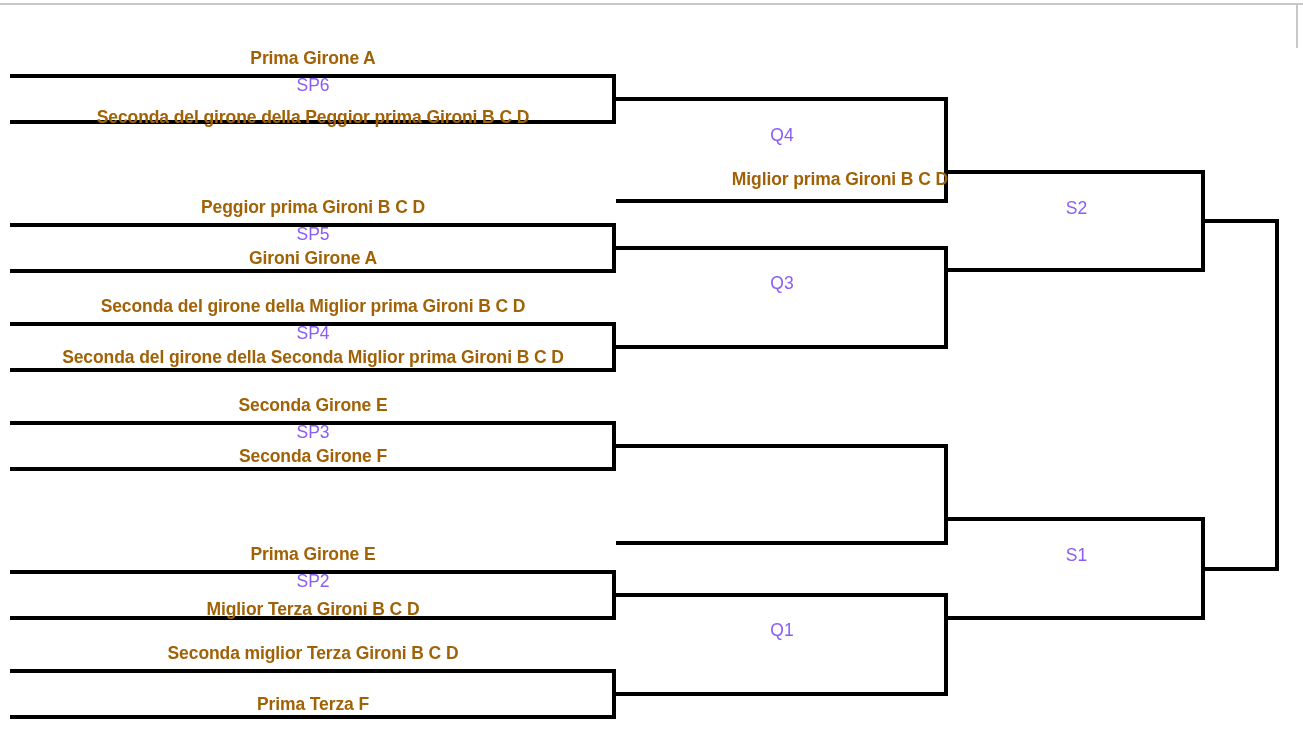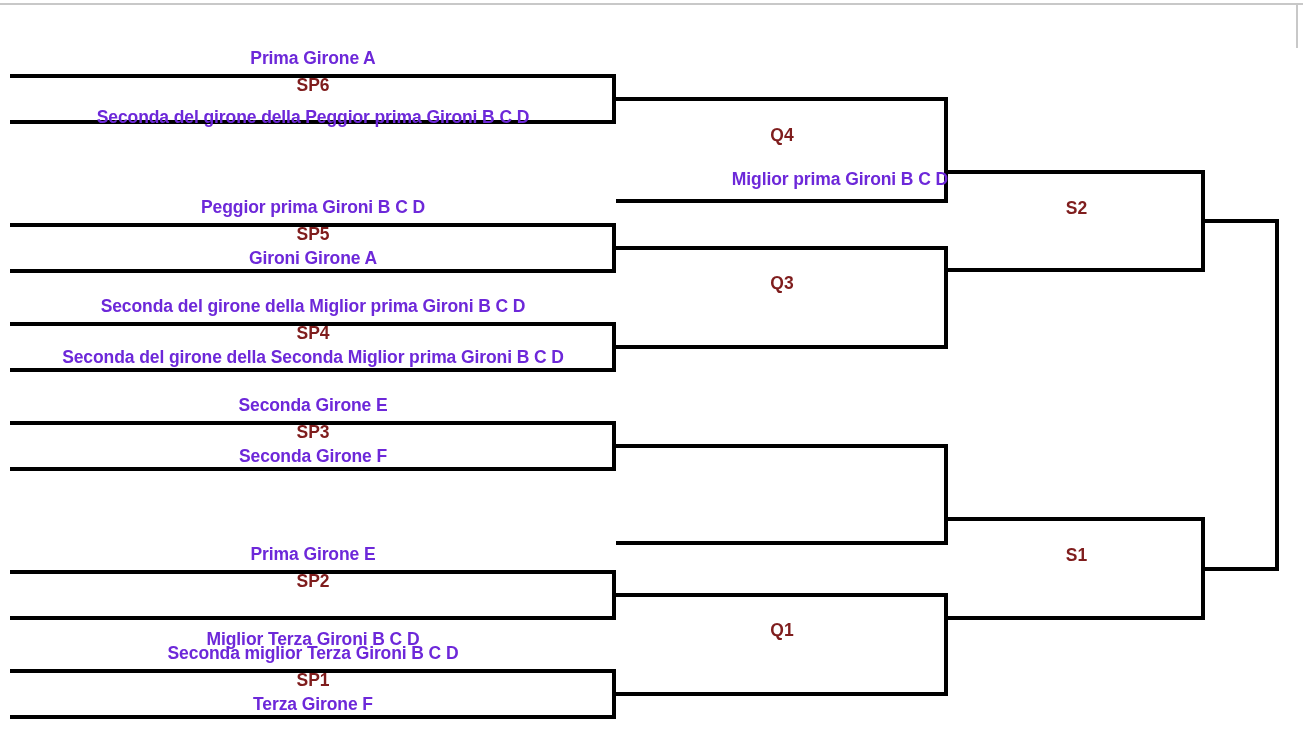--- a/index.html
+++ b/index.html
@@ -44,33 +44,33 @@
   .vline {
     position: absolute;
     background: #000000;
     width: 4px;
   }
 
   
   .lbl {
     position: absolute;
     font-weight: bold;
-    color: #6d28d9;
+    color: #a16207;
     text-align: center;
     line-height: 1.06;
     white-space: nowrap;
     letter-spacing: -0.1px;
   }
   .lbl-wrap {
     white-space: normal;
   }
   .code {
     position: absolute;
-    font-weight: bold;
-    color: #7f1d1d;
+    font-weight: normal;
+    color: #8b5cf6;
     text-align: center;
     line-height: 1.06;
     white-space: nowrap;
   }
   .f17 { font-size: 17.5px; }
 </style>
 </head>
 <body>
 
 <div id="bracket">
@@ -104,28 +104,27 @@
   <div class="vline" style="left:612px; top:421px; height:50px;"></div>
   <div class="lbl f17" style="left:10px; top:396px; width:606px;">Seconda Girone E</div>
   <div class="code f17" style="left:10px; top:423px; width:606px;">SP3</div>
   <div class="lbl f17" style="left:10px; top:447px; width:606px;">Seconda Girone F</div>
 
   <div class="hline" style="left:10px; top:570px; width:606px;"></div>
   <div class="hline" style="left:10px; top:616px; width:606px;"></div>
   <div class="vline" style="left:612px; top:570px; height:50px;"></div>
   <div class="lbl f17" style="left:10px; top:545px; width:606px;">Prima Girone E</div>
   <div class="code f17" style="left:10px; top:572px; width:606px;">SP2</div>
-  <div class="lbl f17" style="left:10px; top:630px; width:606px;">Miglior Terza Gironi  B C D</div>
+  <div class="lbl f17" style="left:10px; top:600px; width:606px;">Miglior Terza Gironi  B C D</div>
 
   <div class="hline" style="left:10px; top:669px; width:606px;"></div>
   <div class="hline" style="left:10px; top:715px; width:606px;"></div>
   <div class="vline" style="left:612px; top:669px; height:50px;"></div>
   <div class="lbl f17" style="left:10px; top:644px; width:606px;">Seconda miglior Terza Gironi  B C D</div>
-  <div class="code f17" style="left:10px; top:671px; width:606px;">SP1</div>
-  <div class="lbl f17" style="left:10px; top:695px; width:606px;">Terza Girone F</div>
+  <div class="lbl f17" style="left:10px; top:695px; width:606px;">Prima Terza F</div>
 
   <div class="hline" style="left:616px; top:97px;  width:332px;"></div>
   <div class="hline" style="left:616px; top:199px; width:332px;"></div>
   <div class="vline" style="left:944px; top:97px; height:106px;"></div>
   <div class="code f17" style="left:616px; top:126px; width:332px;">Q4</div>
   <div class="lbl f17" style="left:616px; top:170px; width:332px;text-align:right;">Miglior prima Gironi  B C D</div>
 
   <div class="hline" style="left:616px; top:246px; width:332px;"></div>
   <div class="hline" style="left:616px; top:345px; width:332px;"></div>
   <div class="vline" style="left:944px; top:246px; height:103px;"></div>

